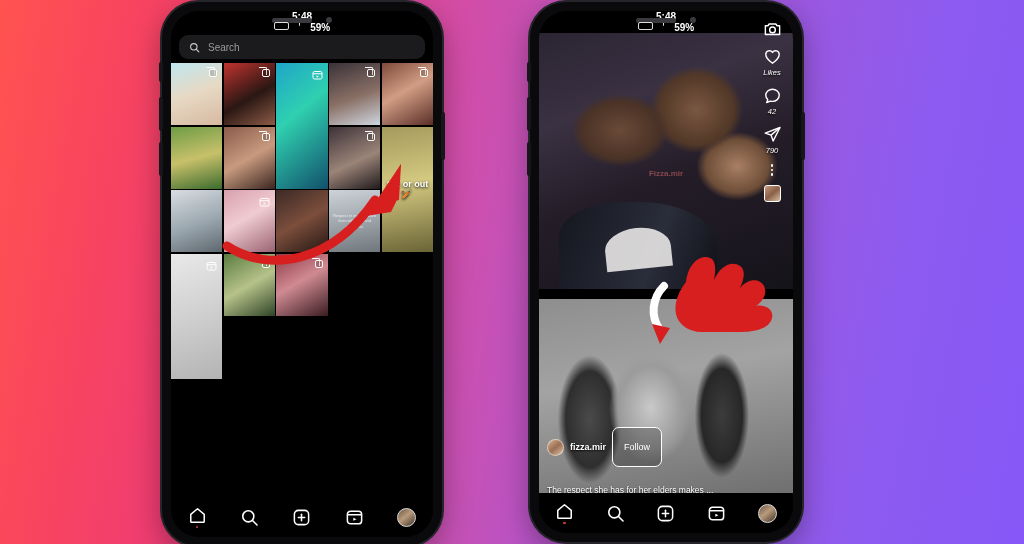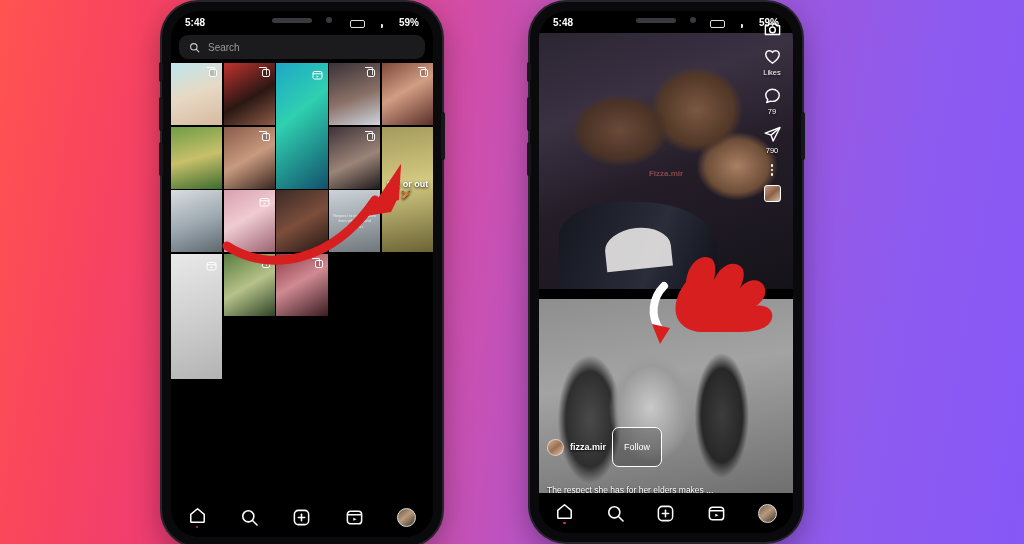--- a/index.html
+++ b/index.html
@@ -20,26 +20,26 @@
 
   .btn-side { position:absolute; background:#17171b; border-radius:2px; }
   .bl1 { left:-3px; top:60px;  width:4px; height:20px; }
   .bl2 { left:-3px; top:95px;  width:4px; height:34px; }
   .bl3 { left:-3px; top:140px; width:4px; height:34px; }
   .br1 { right:-3px; top:110px; width:4px; height:48px; }
 
   
   .statusbar { position:relative; height:22px; display:flex; align-items:center;
                justify-content:space-between; padding:0 14px; color:#fff;
-               font-size:10px; font-weight:bold; z-index:6; }
+               font-size:10px; font-weight:bold; z-index:6;flex-direction:column; }
   .notch-pill { position:absolute; left:50%; top:6px; transform:translateX(-50%);
                 display:flex; align-items:center; gap:14px; }
   .pill { width:40px; height:5px; background:#3a3a3e; border-radius:3px; }
   .dot-cam { width:6px; height:6px; border-radius:50%; background:#3a3a3e; }
-  .batt { display:flex; align-items:flex-end; gap:16px; }
+  .batt { display:flex; align-items:flex-start; gap:10px; }
   .batt-body { width:15px; height:8px; border:1.2px solid #ddd; border-radius:2px;
                position:relative; padding:1px; }
   .batt-fill { height:100%; width:59%; background:#ddd; border-radius:1px; }
   .batt-cap { width:1.5px; height:4px; background:#ddd; border-radius:0 1px 1px 0; }
 
   
   .searchbar { margin:2px 8px 4px; height:24px; background:#1b1b1d; border-radius:9px;
                display:flex; align-items:center; gap:8px; padding:0 10px; }
   .searchbar .ph { color:#9b9b9e; font-size:10px;text-align:right; }
 
@@ -80,21 +80,21 @@
                  background:linear-gradient(110deg,#14161f,#2a2d3a 60%,#101119);
                  border-radius:40% 50% 0 0; }
   .reel1 .collar { position:absolute; left:26%; bottom:8%; width:26%; height:16%;
                    background:#e8e6e4; border-radius:50% 50% 0 0; transform:rotate(-6deg); opacity:.9; }
   .watermark { position:absolute; left:50%; top:53%; transform:translateX(-50%);
                color:rgba(255,120,120,.45); font-size:8px; font-weight:bold; }
 
   .reel-sidebar { position:absolute; right:6px; top:8px; width:30px;
                   display:flex; flex-direction:column; align-items:center; gap:0; z-index:5; }
   .rs-item { display:flex; flex-direction:column; align-items:center; margin-bottom:9px; }
-  .rs-item .lbl { color:#fff; font-size:7.5px; margin-top:2px; text-shadow:0 1px 2px #000; }
+  .rs-item .lbl { color:#fff; font-size:7.5px; margin-top:2px; text-shadow:0 1px 2px #000;font-style:italic; }
   .rs-thumb { width:17px; height:17px; border-radius:3px; border:1.3px solid #fff; overflow:hidden;
               background:linear-gradient(140deg,#c99b7d,#8a6047 50%,#d8bda2); }
   .dots3 { display:flex; flex-direction:column; gap:2px; align-items:center; }
   .dots3 i { width:2.5px; height:2.5px; background:#fff; border-radius:50%; display:block; }
 
   .reel-meta { position:absolute; left:8px; right:44px; bottom:18px; z-index:5; }
   .meta-row { display:flex; align-items:center; gap:6px; }
   .avatar-sm { width:17px; height:17px; border-radius:50%; overflow:hidden; flex:none;
                background:linear-gradient(140deg,#d7b091,#9a6f52 50%,#e0c3a6); border:1px solid rgba(255,255,255,.5); }
   .uname { color:#fff; font-size:9px; font-weight:bold; text-shadow:0 1px 2px #000; }
@@ -304,21 +304,21 @@
       <div class="rs-item">
         <svg width="19" height="19" viewBox="0 0 24 24" fill="none" stroke="#fff" stroke-width="1.8">
           <path d="M12 20.5S3.5 15 3.5 9.3A4.6 4.6 0 0 1 12 6.9a4.6 4.6 0 0 1 8.5 2.4C20.5 15 12 20.5 12 20.5z" stroke-linejoin="round"></path>
         </svg>
         <span class="lbl">Likes</span>
       </div>
       <div class="rs-item">
         <svg width="19" height="19" viewBox="0 0 24 24" fill="none" stroke="#fff" stroke-width="1.8">
           <path d="M20.5 11.8c0 4.3-3.8 7.6-8.5 7.6a9.8 9.8 0 0 1-2.6-.34L4.6 20.8l1.5-3.5a7.2 7.2 0 0 1-2.6-5.5c0-4.3 3.8-7.6 8.5-7.6s8.5 3.3 8.5 7.6z" stroke-linejoin="round"></path>
         </svg>
-        <span class="lbl">79</span>
+        <span class="lbl">42</span>
       </div>
       <div class="rs-item">
         <svg width="19" height="19" viewBox="0 0 24 24" fill="none" stroke="#fff" stroke-width="1.8">
           <path d="M21.5 3.2 2.8 10.2l7.4 2.6 2.6 7.4z" stroke-linejoin="round"></path>
           <path d="M10.2 12.8 21.5 3.2"></path>
         </svg>
         <span class="lbl">790</span>
       </div>
       <div class="rs-item">
         <span class="dots3">

